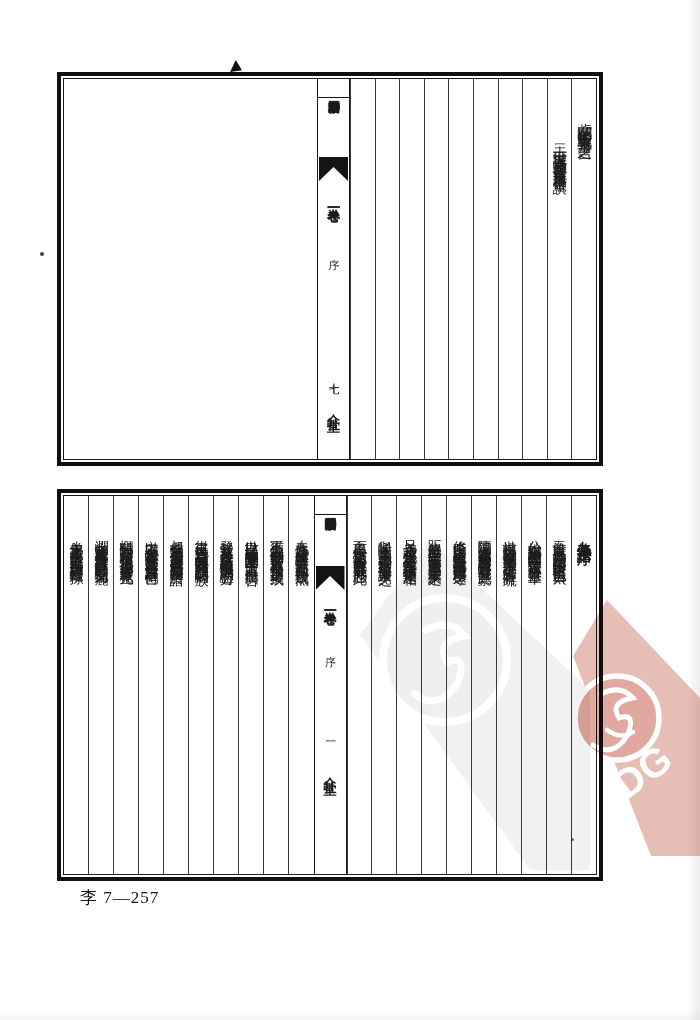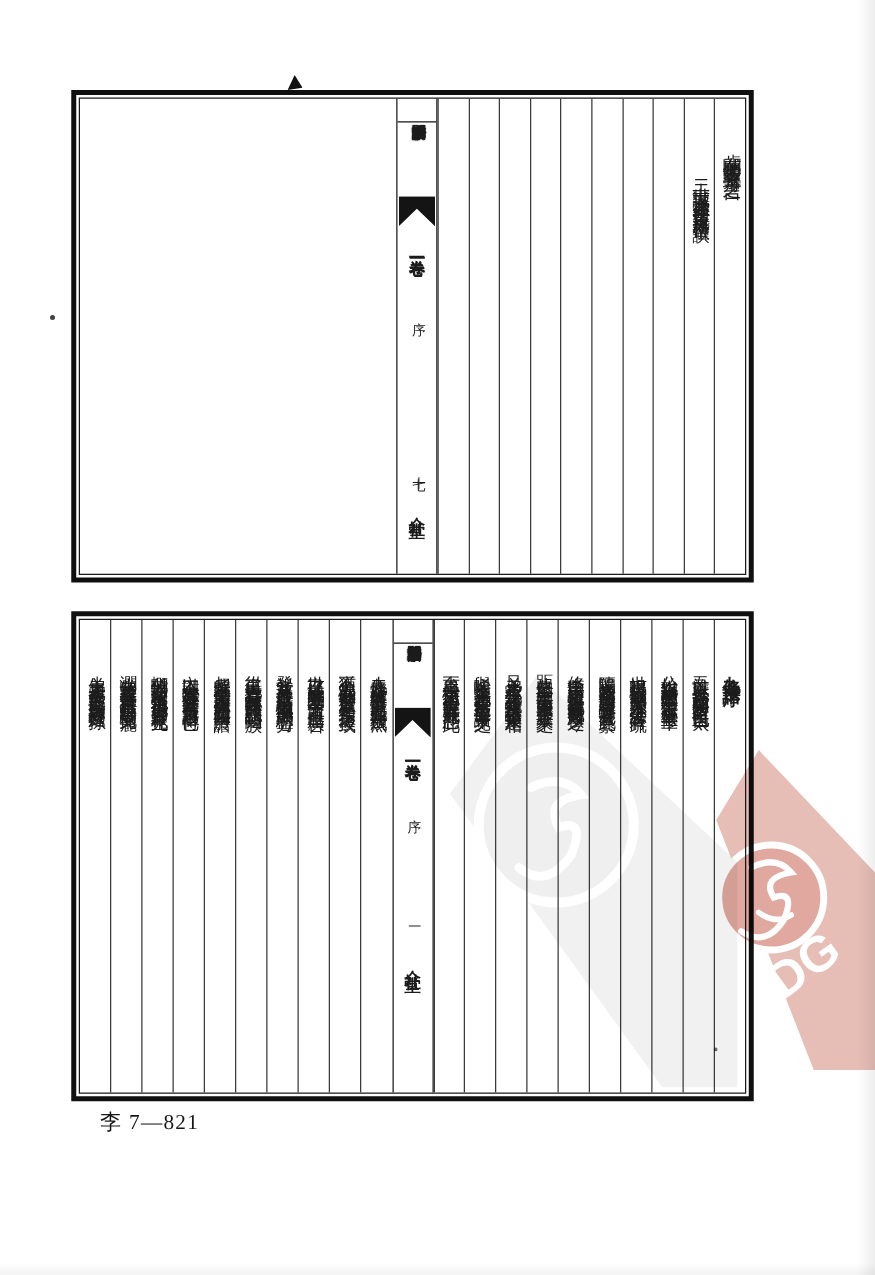--- a/index.html
+++ b/index.html
@@ -222,21 +222,21 @@
           <span class="vtext">吾族以太二公爲遷沙始祖開沙之有李氏也自太二</span>
         </div>
         <div class="col title-col">
           <span class="vtext">九修宗譜序</span>
         </div>
       </div>
 
     </div>
   </div>
 
-  <div class="catalog">李 7—821</div>
+  <div class="catalog">李 7—257</div>
 
   <svg class="pdg-wm" width="145" height="260" viewBox="0 0 145 260">
     <polygon points="52,2 145,100 145,258 96,258 18,58" fill="#e6beb6"></polygon>
     <circle cx="62" cy="120" r="42" fill="#e0a89e"></circle>
     <circle cx="62" cy="120" r="42" fill="none" stroke="#ffffff" stroke-width="5.5"></circle>
     <path d="M46 96 q20 -10 32 4 q-24 4 -14 20 q18 -6 8 18 q-14 22 -34 9" fill="none" stroke="#ffffff" stroke-width="5" stroke-linecap="round"></path>
     <path d="M52 132 q14 10 26 2" fill="none" stroke="#ffffff" stroke-width="4.5" stroke-linecap="round"></path>
     <text x="50" y="218" transform="rotate(-36 50 218)" fill="#ffffff" font-size="40" font-weight="bold" font-family="Liberation Sans, sans-serif">PDG</text>
   </svg>
 

